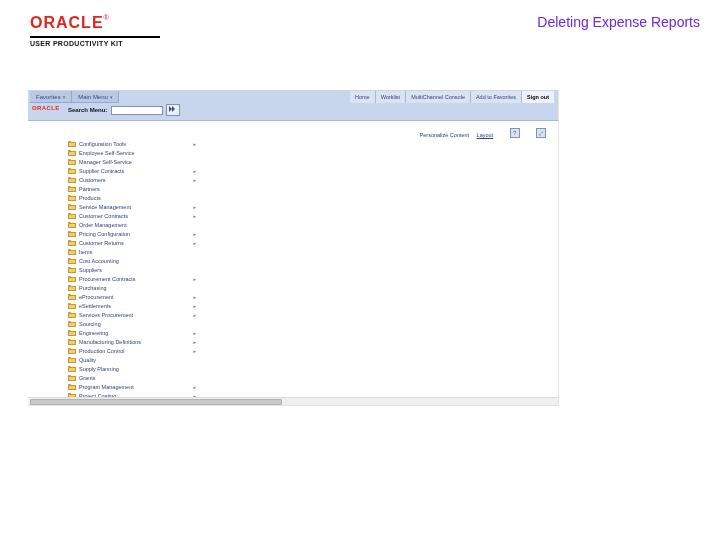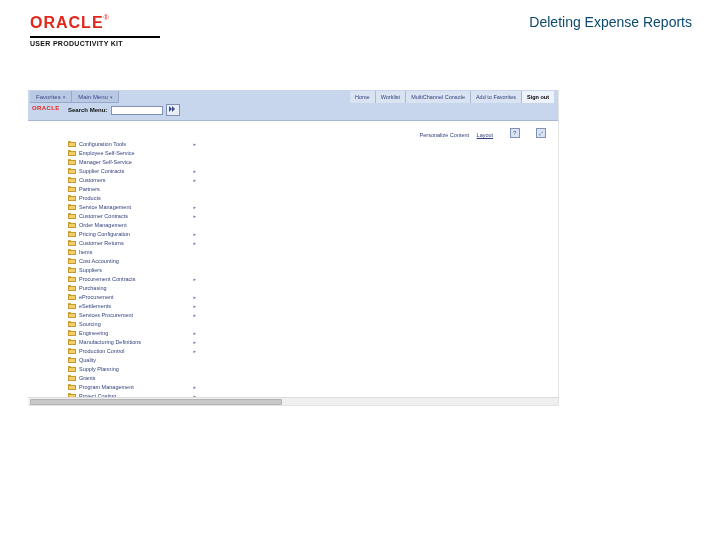--- a/index.html
+++ b/index.html
@@ -46,23 +46,23 @@
   }
   .logo-sub {
     font-size: 7px;
     font-weight: 700;
     letter-spacing: 0.3px;
     color: #111;
   }
   .page-title {
     position: absolute;
     top: 0;
-    right: 18px;
+    right: 10px;
     font-size: 14px;
-    color: #0c4a6e;
+    color: #6d28d9;
   }
 
   
   .app-frame {
     position: absolute;
     top: 90px;
     left: 28px;
     width: 530px;
     height: 315px;
     background: #fff;

